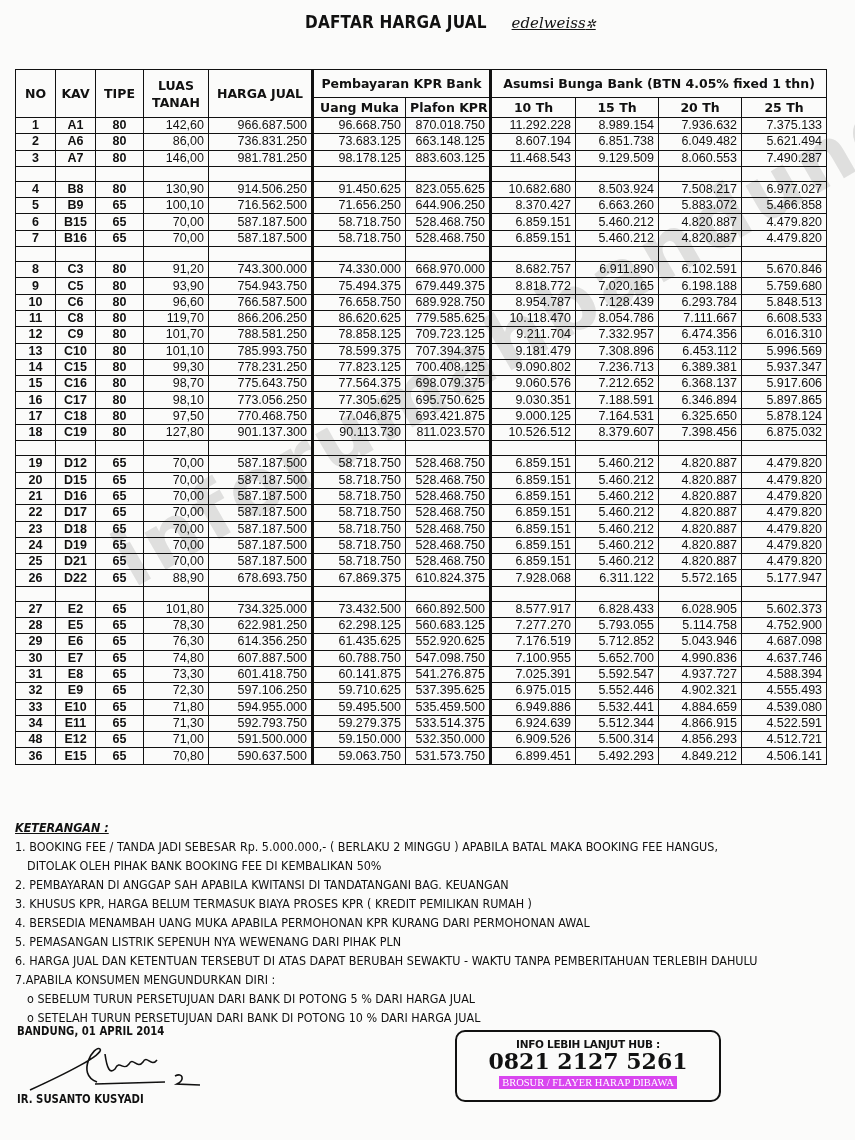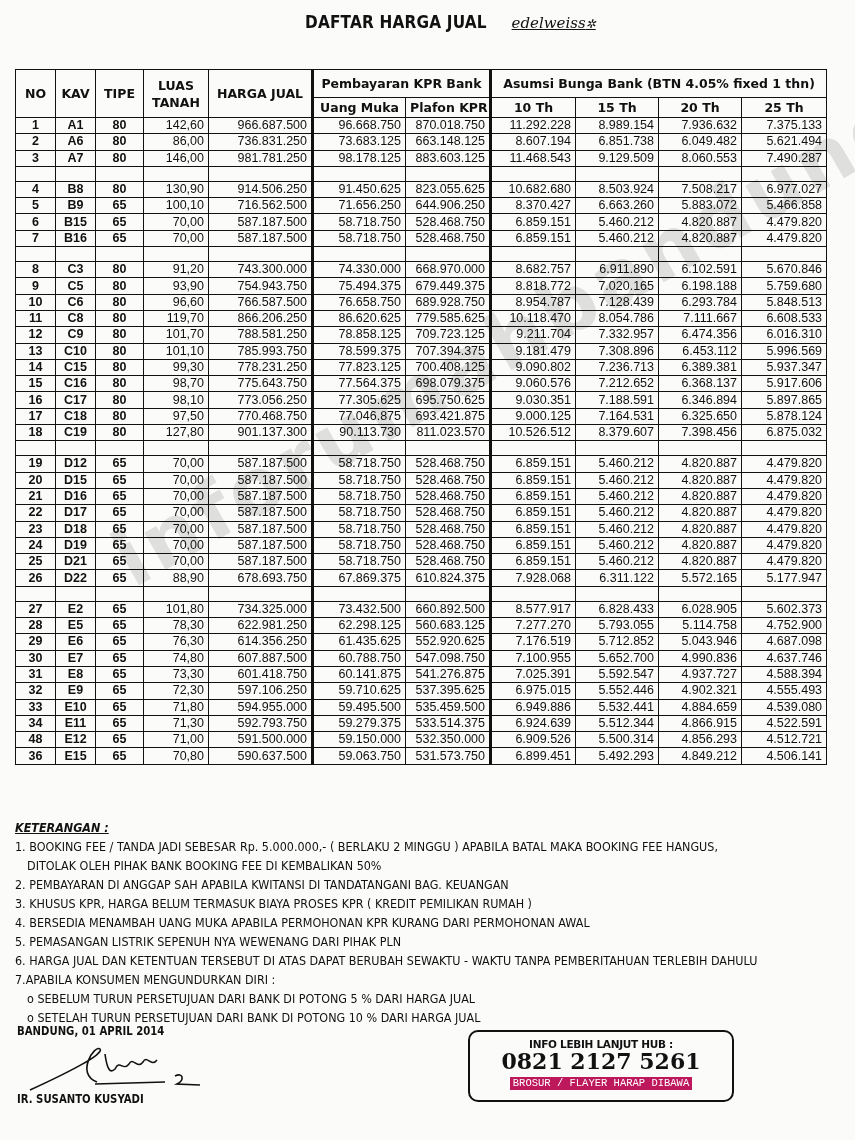--- a/index.html
+++ b/index.html
@@ -27,25 +27,25 @@
 
   .notes { position:absolute; top:818px; left:15px; width:820px; font-family:"DejaVu Sans", sans-serif; font-size:13px; line-height:19px; }
   .notes .head { font-weight:bold; font-style:italic; text-decoration:underline; }
   .notes .line { white-space:nowrap; transform:scaleX(0.86); transform-origin:left center; }
   .notes .indent { padding-left:14px; }
 
   .place-date { position:absolute; top:1024px; left:17px; font-family:"DejaVu Sans", sans-serif; font-weight:bold; font-size:11.5px; transform:scaleX(0.88); transform-origin:left center; }
   .signature { position:absolute; top:1044px; left:25px; width:180px; height:50px; }
   .signer { position:absolute; top:1092px; left:17px; font-family:"DejaVu Sans", sans-serif; font-weight:bold; font-size:11.5px; transform:scaleX(0.88); transform-origin:left center; }
 
-  .contact { position:absolute; top:1030px; left:468px; width:262px; height:68px; border:2.5px solid #111; border-radius:10px; text-align:center; }
+  .contact { position:absolute; top:1030px; left:455px; width:262px; height:68px; border:2.5px solid #111; border-radius:10px; text-align:center; }
   .contact .info { font-family:"DejaVu Sans", sans-serif; font-weight:bold; font-size:10.5px; margin-top:6px; letter-spacing:-0.3px; }
   .contact .name { font-family:"DejaVu Serif", serif; font-weight:bold; font-size:20px; line-height:19px; letter-spacing:1px; }
   .contact .phone { font-family:"DejaVu Serif", serif; font-weight:bold; font-size:22px; line-height:22px; }
-  .contact .bring { display:inline-block; background:#be185d; color:#fff; font-family:Liberation Mono, monospace; font-size:10.5px; padding:0 3px; line-height:13px; }
+  .contact .bring { display:inline-block; background:#d946ef; color:#fff; font-family:Liberation Serif, serif; font-size:10.5px; padding:0 3px; line-height:13px; }
 </style>
 </head>
 <body>
 
 <div class="title-wrap">
   <span class="title">DAFTAR HARGA JUAL</span>
   <span class="brand"><span>edelweiss</span><span class="brand-mark">✲</span></span>
 </div>
 
 <div class="watermark">inforumahbandung.com</div>

